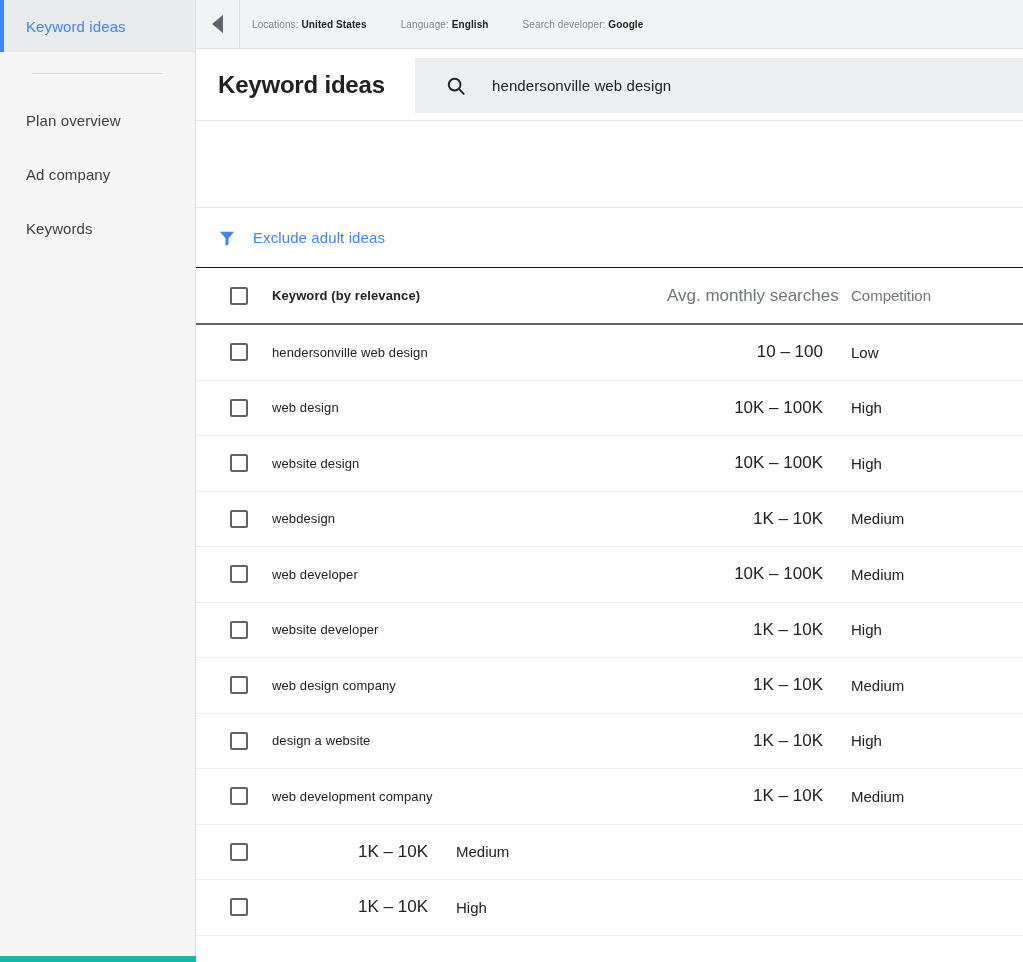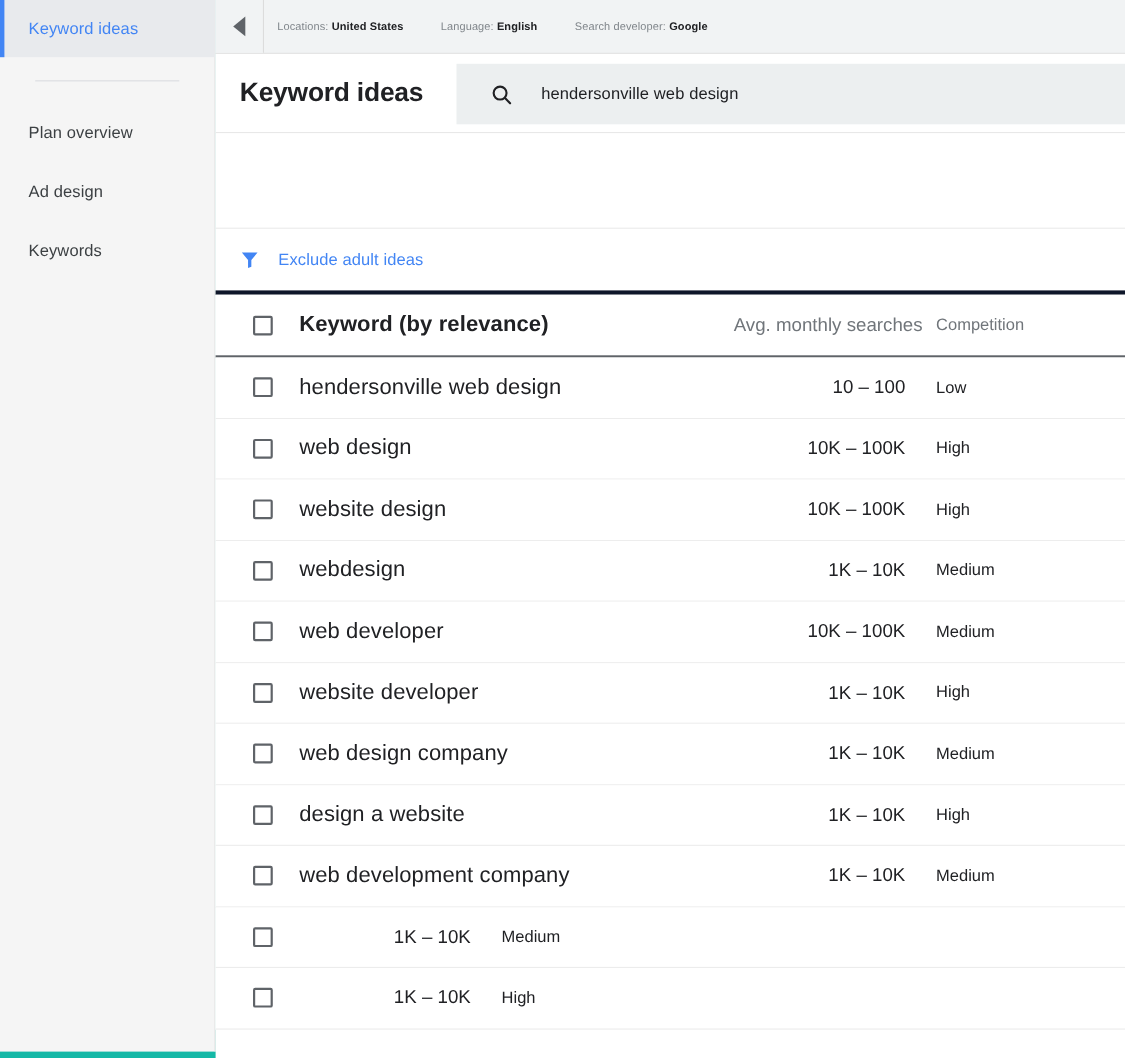--- a/index.html
+++ b/index.html
@@ -167,21 +167,21 @@
     border-bottom: 1px solid #e8e8e8;
   }
 
   
   .filter-bar {
     height: 60px;
     display: flex;
     align-items: center;
     padding-left: 22px;
     background: #ffffff;
-    border-bottom: 4px solid #0f172a;
+    border-bottom: 1px solid #0f172a;
   }
 
   .funnel {
     width: 18px; height: 18px;
     margin-right: 17px;
     display: block;
     cursor: pointer;
   }
 
   .filter-label {
@@ -219,21 +219,21 @@
   .cb {
     width: 18px; height: 18px;
     border: 2px solid #5f6368;
     border-radius: 2px;
     background: #fff;
     cursor: pointer;
   }
 
   .c-kw {
     flex: 1;
-    font-size: 20px;
+    font-size: 13px;
     color: #202124;
     letter-spacing: .1px;
     white-space: nowrap;
     overflow: hidden;
   }
   .tr.head .c-kw { font-weight: bold; color: #202124; }
 
   .c-vol {
     width: 184px;
     flex: 0 0 184px;
@@ -266,21 +266,21 @@
       <span>Keyword ideas</span>
     </div>
 
     <div class="nav-divider"></div>
 
     <div class="nav-group">
       <div class="nav-item">
         <span>Plan overview</span>
       </div>
       <div class="nav-item">
-        <span>Ad design</span>
+        <span>Ad company</span>
       </div>
       <div class="nav-item">
         <span>Keywords</span>
       </div>
     </div>
   </nav>
 
   <section class="main">
 
     <div class="toolbar">

